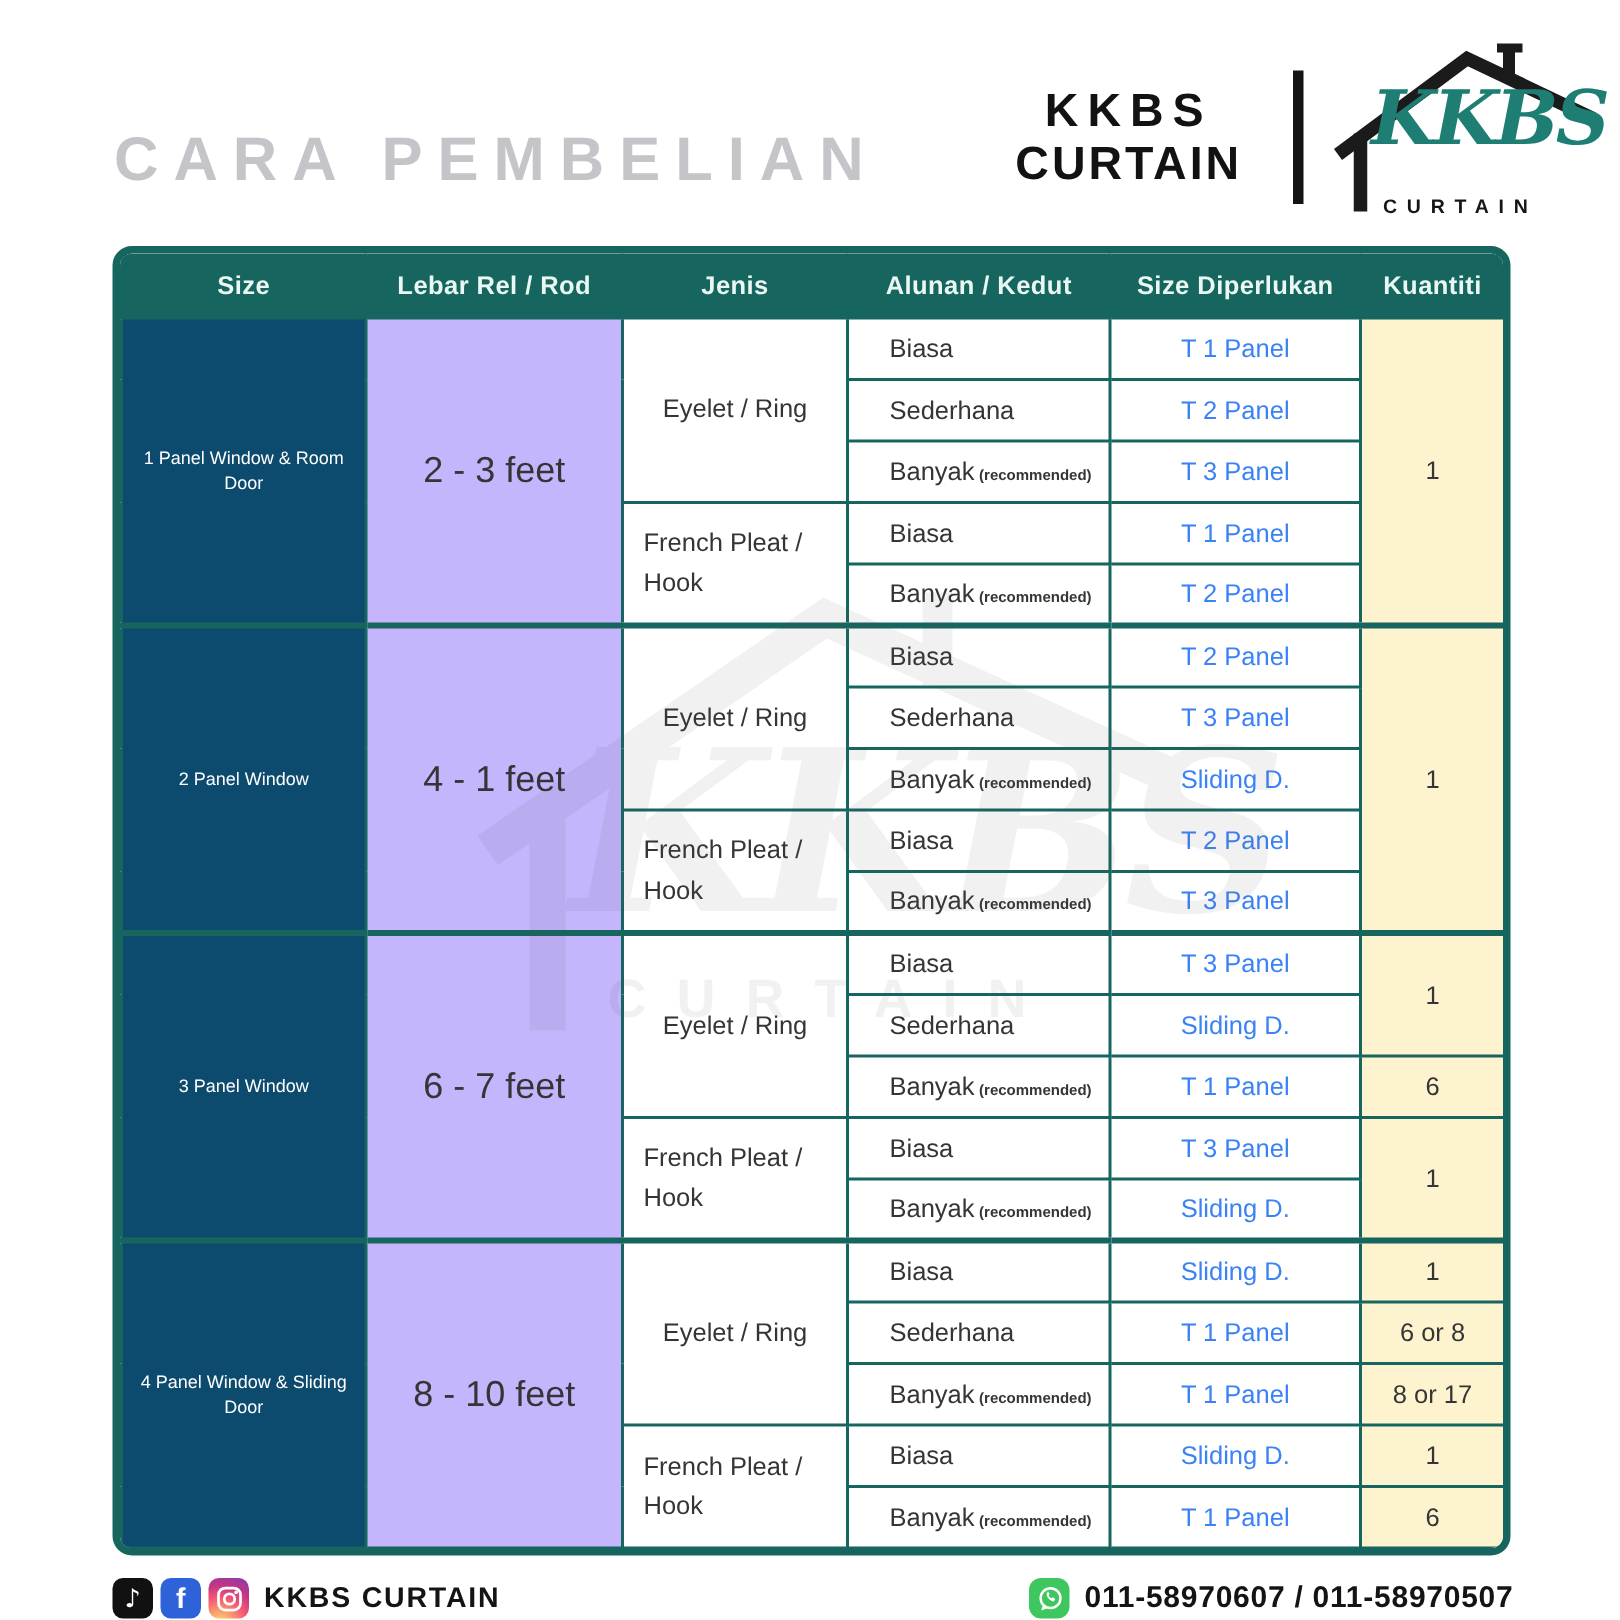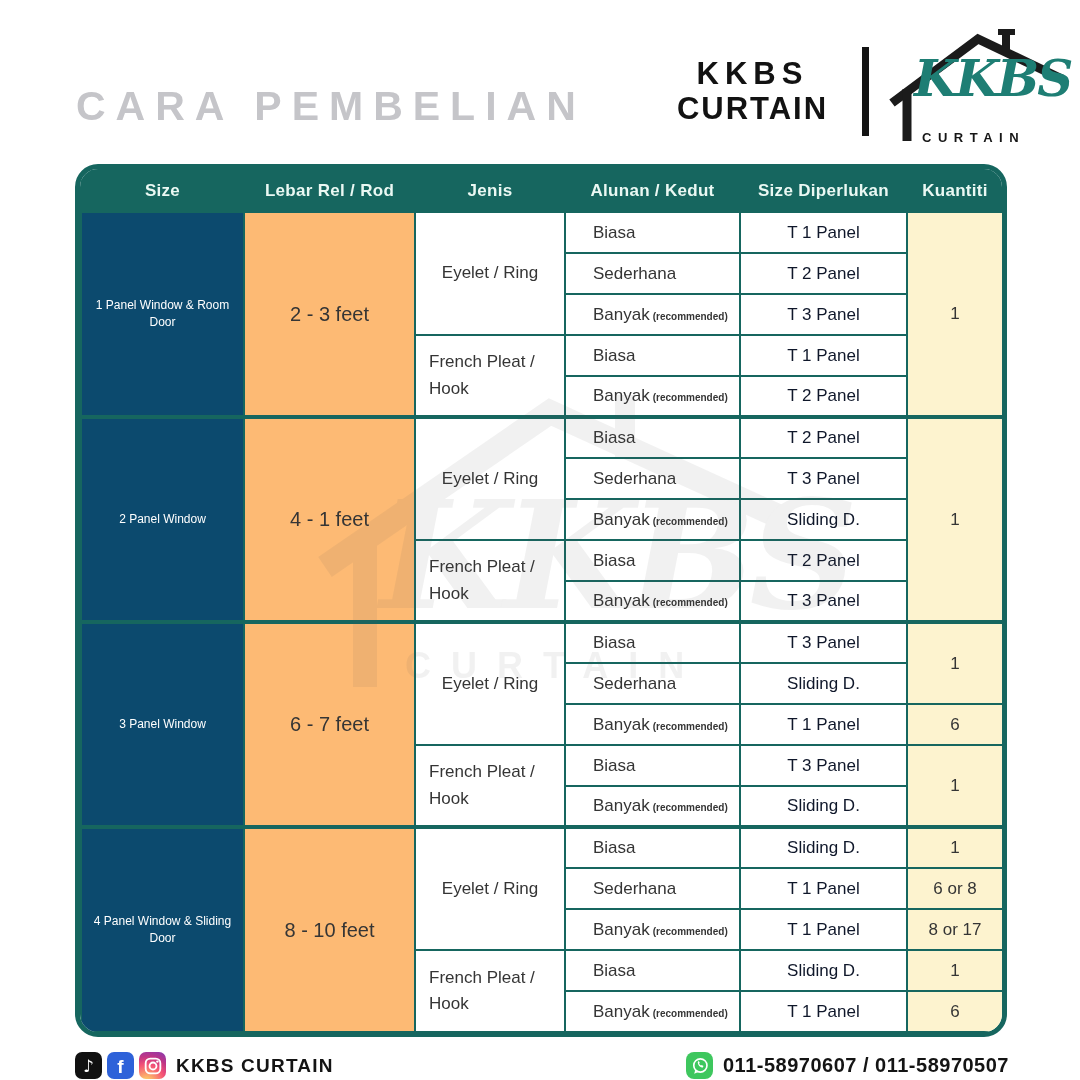--- a/index.html
+++ b/index.html
@@ -16,35 +16,35 @@
   .brand-bar{position:absolute;left:862px;top:30px;width:7px;height:89px;background:#141414;}
   .logo-box{position:absolute;left:886px;top:10px;width:182px;height:118px;}
   .logo-box svg{position:absolute;left:0;top:0;}
   .logo-script{position:absolute;left:28px;top:22px;font-family:"DejaVu Serif",serif;
                font-style:italic;font-weight:700;font-size:50px;color:#1e7e74;letter-spacing:-2px;}
   .logo-sub{position:absolute;left:36px;bottom:0px;font-size:13px;font-weight:700;
             letter-spacing:6.5px;color:#161616;}
 
   
   .table-wrap{position:absolute;left:75px;top:147px;width:932px;height:873px;
-              box-sizing:border-box;border:5px solid #16665f;border-radius:23px;
+              box-sizing:border-box;border:5px solid #16665f;border-radius:13px;
               overflow:hidden;background:#fff;}
   table{border-collapse:collapse;width:100%;height:100%;table-layout:fixed;}
   th,td{border:2px solid #16665f;padding:0;text-align:center;vertical-align:middle;}
   thead th{background:#16665f;color:#eaf8f3;font-size:17px;font-weight:600;height:40px;
            letter-spacing:.3px;}
   tbody tr{height:41px;}
   tr.sec-top td{border-top:4px solid #16665f;}
   .c-size{background:#0c4a6e;color:#ffffff;font-size:12px;font-weight:500;line-height:1.45;}
-  .c-feet{background:#fdba74;color:#353535;font-size:20px;}
+  .c-feet{background:#c4b5fd;color:#353535;font-size:24px;}
   .c-jenis{background:#fff;color:#353535;font-size:17px;}
   .c-jenis .jwrap{display:inline-block;text-align:left;max-width:122px;line-height:1.55;}
   .c-alunan{background:#fff;color:#353535;font-size:17px;text-align:left;padding-left:27px;}
   .c-alunan .rec{font-size:10px;font-weight:600;margin-left:3px;letter-spacing:0;}
-  .c-sized{background:#fff;color:#0f172a;font-size:17px;}
+  .c-sized{background:#fff;color:#3b82f6;font-size:17px;}
   .c-qty{background:#fdf3cf;color:#353535;font-size:17px;}
 
   
   .watermark{position:absolute;left:310px;top:360px;width:500px;height:370px;
              opacity:0.08;pointer-events:none;z-index:6;}
   .watermark svg{position:absolute;left:0;top:0;}
   .wm-script{position:absolute;left:70px;top:90px;font-family:"DejaVu Serif",serif;
              font-style:italic;font-weight:700;font-size:150px;color:#555;letter-spacing:-6px;}
   .wm-sub{position:absolute;left:95px;top:268px;font-size:36px;font-weight:700;
           letter-spacing:20px;color:#555;}

